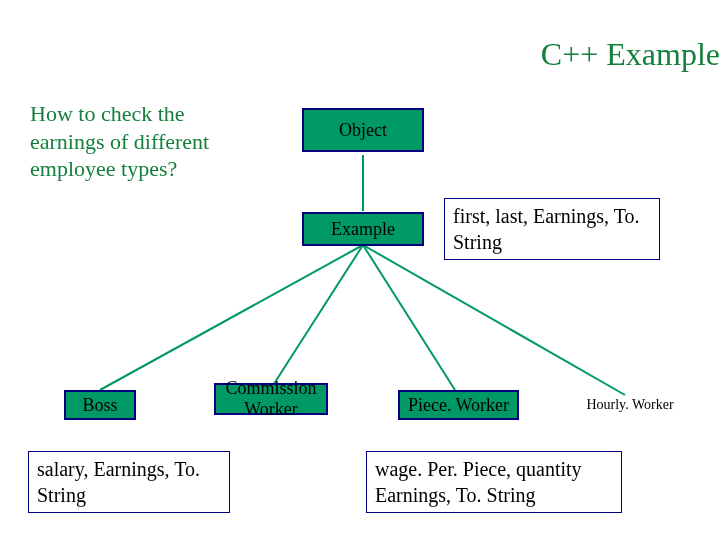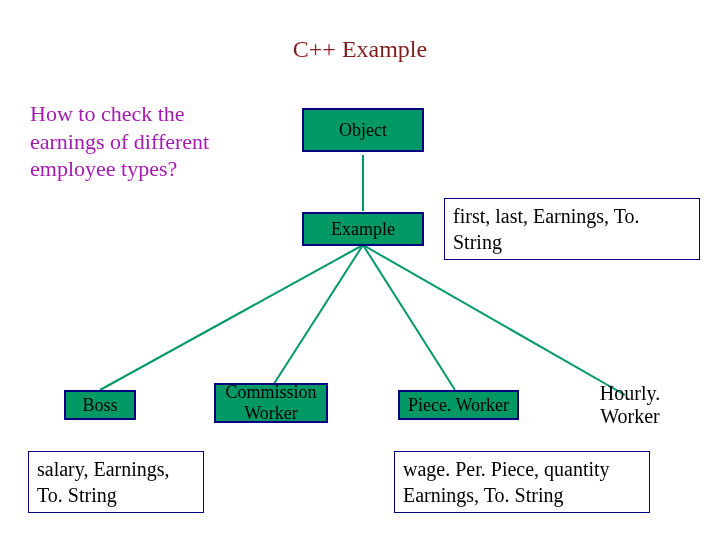--- a/index.html
+++ b/index.html
@@ -1,20 +1,20 @@
 <!DOCTYPE html>
 <html><head>
 <meta charset="utf-8">
 <style>
   * { box-sizing: border-box; margin: 0; padding: 0; }
   html, body { width: 720px; height: 540px; background: #fff; font-family: "Times New Roman", Times, serif; position: relative; }
-  .title { position: absolute; left: 0; right: 0; top: 36px; text-align: center; font-size: 24px; color: #7f1d1d; }
-  .question { position: absolute; left: 30px; top: 100px; width: 230px; font-size: 22px; line-height: 1.25; color: #a21caf; }
+  .title { position: absolute; left: 0; right: 0; top: 36px; text-align: right; font-size: 32px; color: #15803d; }
+  .question { position: absolute; left: 30px; top: 100px; width: 230px; font-size: 22px; line-height: 1.25; color: #15803d; }
   .node { position: absolute; background: #009966; border: 2px solid #000080; color: #000; display: flex; align-items: center; justify-content: center; font-size: 18px; padding: 2px 6px; text-align: center; }
-  .node.hourly { background: transparent; border: none; font-size: 20px; }
+  .node.hourly { background: transparent; border: none; font-size: 14px; }
   .annot { position: absolute; border: 1px solid #000080; background: #fff; font-size: 20px; line-height: 1.3; padding: 4px 8px; color: #000; }
   svg.connectors { position: absolute; left: 0; top: 0; width: 720px; height: 540px; pointer-events: none; }
   svg.connectors line { stroke: #009966; stroke-width: 2; }
 </style>
 </head>
 <body>
 
 <div class="title">C++ Example</div>
 
 <div class="question">How to check the earnings of different employee types?</div>
@@ -24,25 +24,25 @@
   <line x1="363" y1="245" x2="100" y2="390"></line>
   <line x1="363" y1="245" x2="270" y2="390"></line>
   <line x1="363" y1="245" x2="455" y2="390"></line>
   <line x1="363" y1="245" x2="625" y2="395"></line>
 </svg>
 
 <div class="node" style="left:302px; top:108px; width:122px; height:44px;">Object</div>
 
 <div class="node" style="left:302px; top:212px; width:122px; height:34px;">Example</div>
 
-<div class="annot" style="left:444px; top:198px; width:256px;">first, last, Earnings, To. String</div>
+<div class="annot" style="left:444px; top:198px; width:216px;">first, last, Earnings, To. String</div>
 
 <div class="node" style="left:64px; top:390px; width:72px; height:30px;font-family:Liberation Serif, serif;">Boss</div>
 
-<div class="node" style="left:214px; top:383px; width:114px; height:40px;">Commission Worker</div>
+<div class="node" style="left:214px; top:383px; width:114px; height:32px;">Commission Worker</div>
 
 <div class="node" style="left:398px; top:390px; width:121px; height:30px;">Piece. Worker</div>
 
 <div class="node hourly" style="left:565px; top:392px; width:130px; height:26px;">Hourly. Worker</div>
 
-<div class="annot" style="left:28px; top:451px; width:176px;">salary, Earnings, To. String</div>
+<div class="annot" style="left:28px; top:451px; width:202px;">salary, Earnings, To. String</div>
 
-<div class="annot" style="left:366px; top:451px; width:256px;margin-left:28px;">wage. Per. Piece, quantity Earnings, To. String</div>
+<div class="annot" style="left:366px; top:451px; width:256px;">wage. Per. Piece, quantity Earnings, To. String</div>
 
 </body></html>

